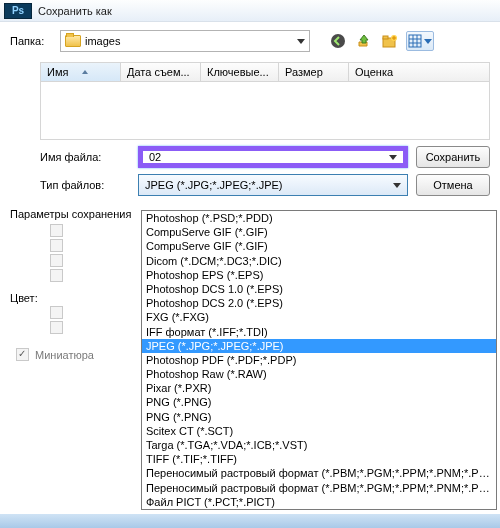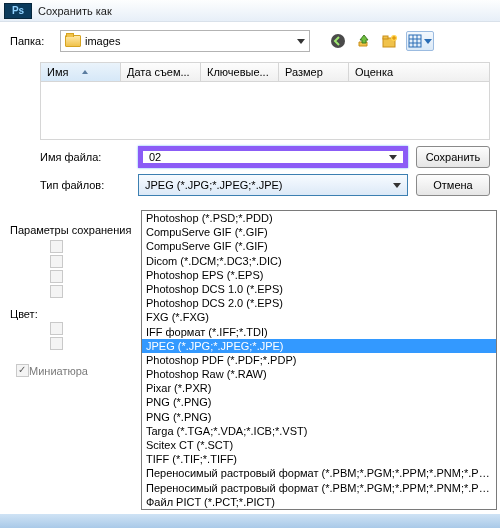--- a/index.html
+++ b/index.html
@@ -30,24 +30,24 @@
 
   .list-body { margin: 0 10px 0 40px; height: 58px; border: 1px solid #d6d6d6; border-top: none; background: #fff; }
 
   .field-row { display: flex; align-items: center; padding: 6px 10px; gap: 8px; }
   .field-row .flabel { width: 120px; padding-left: 30px; }
   .text-combo { flex: 1; height: 22px; border: 1px solid #7a7a7a; background: #fff; display: flex; align-items: center; padding: 0 6px; }
   .text-combo.blue-focus { border: 5px solid #8b5cf6; box-shadow: 0 0 2px #66b3ff; }
   .text-combo .arrow { margin-left: auto; }
   .btn { width: 74px; height: 22px; border: 1px solid #8a8a8a; background: linear-gradient(#fdfdfd,#e6e6e6); border-radius: 3px; display: flex; align-items: center; justify-content: center; }
 
-  .params { position: absolute; left: 0; top: 224px; padding: 0 10px; }
+  .params { position: absolute; left: 0; top: 208px; padding: 0 10px; }
   .params .section-title { margin-bottom: 4px; }
   .params .label2 { margin: 2px 0 2px 0; }
-  .chk-row { display: flex; align-items: center; margin: 2px 0 2px 40px; }
+  .chk-row { display: flex; align-items: center; gap: 6px; margin: 2px 0 2px 40px; }
   .chk { width: 13px; height: 13px; border: 1px solid #8a8a8a; background: #fff; }
   .chk.disabled { background: #f4f4f4; border-color:#c9c9c9; }
   .chk.checked::after { content:"✓"; font-size:10px; color:#5d5d5d; position:relative; top:-2px; left:1px; }
 
   .dropdown { position: absolute; left: 141px; top: 210px; width: 356px; border: 1px solid #7a7a7a; background: #fff; z-index: 10; }
   .dropdown .opt { height: 14.2px; line-height: 14.2px; padding: 0 4px; white-space: nowrap; overflow: hidden; text-overflow: ellipsis; }
   .dropdown .opt.selected { background: #3399ff; color: #fff; }
 
   .footer-stripe { position:absolute; left:0; bottom:0; width:100%; height:14px; background:linear-gradient(#cfe3f5,#a9c9e8); }
 
@@ -180,21 +180,21 @@
     <div class="opt">Photoshop DCS 1.0 (*.EPS)</div>
     <div class="opt">Photoshop DCS 2.0 (*.EPS)</div>
     <div class="opt">FXG (*.FXG)</div>
     <div class="opt">IFF формат (*.IFF;*.TDI)</div>
     <div class="opt selected">JPEG (*.JPG;*.JPEG;*.JPE)</div>
     <div class="opt">Photoshop PDF (*.PDF;*.PDP)</div>
     <div class="opt">Photoshop Raw (*.RAW)</div>
     <div class="opt">Pixar (*.PXR)</div>
     <div class="opt">PNG (*.PNG)</div>
     <div class="opt">PNG (*.PNG)</div>
+    <div class="opt">Scitex CT (*.SCT)</div>
     <div class="opt">Targa (*.TGA;*.VDA;*.ICB;*.VST)</div>
-    <div class="opt">Scitex CT (*.SCT)</div>
     <div class="opt">TIFF (*.TIF;*.TIFF)</div>
     <div class="opt">Переносимый растровый формат (*.PBM;*.PGM;*.PPM;*.PNM;*.PFM;*.PAM)</div>
     <div class="opt">Переносимый растровый формат (*.PBM;*.PGM;*.PPM;*.PNM;*.PFM;*.PAM)</div>
     <div class="opt">Файл PICT (*.PCT;*.PICT)</div>
   </div>
 
 <div class="footer-stripe"></div>
 
 </body></html>

